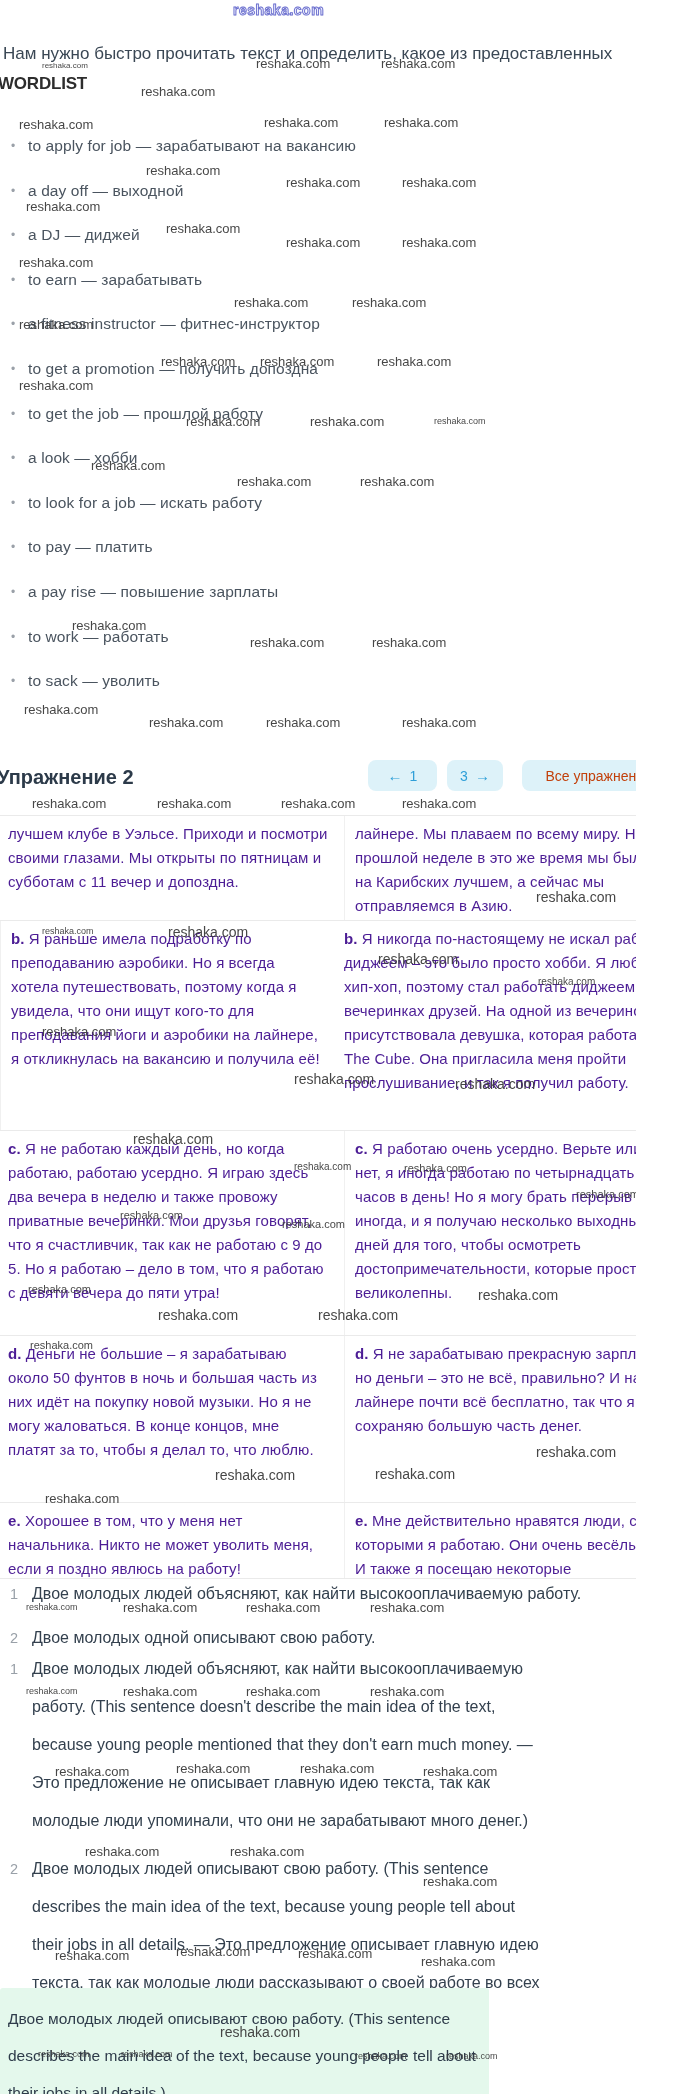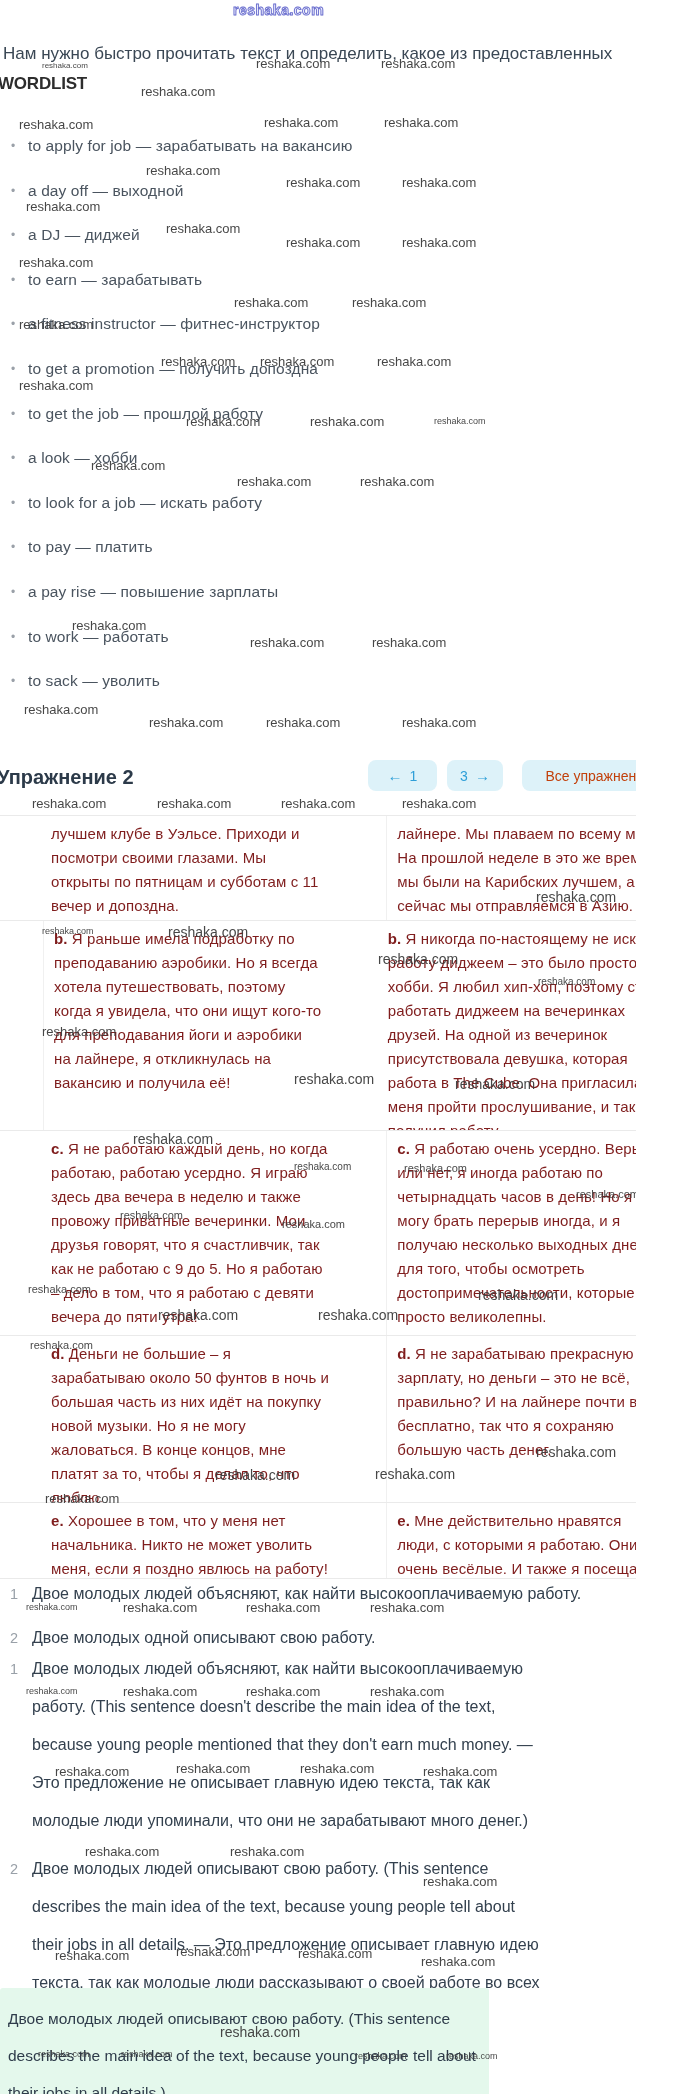--- a/index.html
+++ b/index.html
@@ -54,21 +54,21 @@
   .pg-all  { left:522px; width:153px; color:#c2410c; }
   .pg-arrow { font-size:15px; font-weight:bold; }
   
   .texts-table {
     position:absolute; top:815px; left:0; width:680px;
     border-top:1px solid #eaeaea; z-index:1;
   }
   .t-row { display:flex; box-sizing:border-box; border-bottom:1px solid #eaeaea; overflow:hidden; }
   .t-cell {
     box-sizing:border-box; padding:6px 14px 0 8px;
-    font-size:15px; line-height:24px; color:#7f1d1d; letter-spacing:.1px;margin-left:43px;
+    font-size:15px; line-height:24px; color:#4c1d95; letter-spacing:.1px;
   }
   .t-cell.left  { width:344px; }
   .t-cell.right { width:336px; border-left:1px solid #f0f0f0; padding-left:10px; }
   .t-letter { font-weight:bold; }
   
   .options { position:absolute; top:1585px; left:0; width:680px; }
   .opt-row {
     position:relative; padding-left:32px; margin-bottom:26px;
     font-size:16px; color:#33404e; white-space:nowrap; overflow:hidden; width:640px;
   }
@@ -181,21 +181,21 @@
       <span class="watermark" style="left: 121px; top: 2050px; font-size: 9px;">reshaka.com</span>
       <span class="watermark" style="left: 355px; top: 2052px; font-size: 9px;">reshaka.com</span>
       <span class="watermark" style="left: 446px; top: 2052px; font-size: 9px;">reshaka.com</span>
     </div>
 
   <p class="intro">Нам нужно быстро прочитать текст и определить, какое из предоставленных</p>
 
   <h2 class="wordlist-title">WORDLIST</h2>
 
   <ul class="wordlist">
-      <li>to apply for job — зарабатывать на вакансию</li>
+      <li>to apply for job — зарабатывают на вакансию</li>
       <li>a day off — выходной</li>
       <li>a DJ — диджей</li>
       <li>to earn — зарабатывать</li>
       <li>a fitness instructor — фитнес-инструктор</li>
       <li>to get a promotion — получить допоздна</li>
       <li>to get the job — прошлой работу</li>
       <li>a look — хобби</li>
       <li>to look for a job — искать работу</li>
       <li>to pay — платить</li>
       <li>a pay rise — повышение зарплаты</li>

